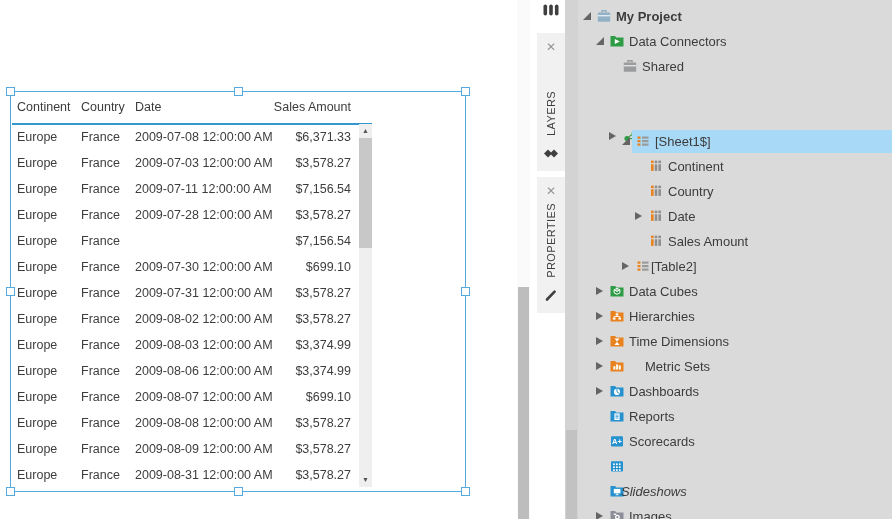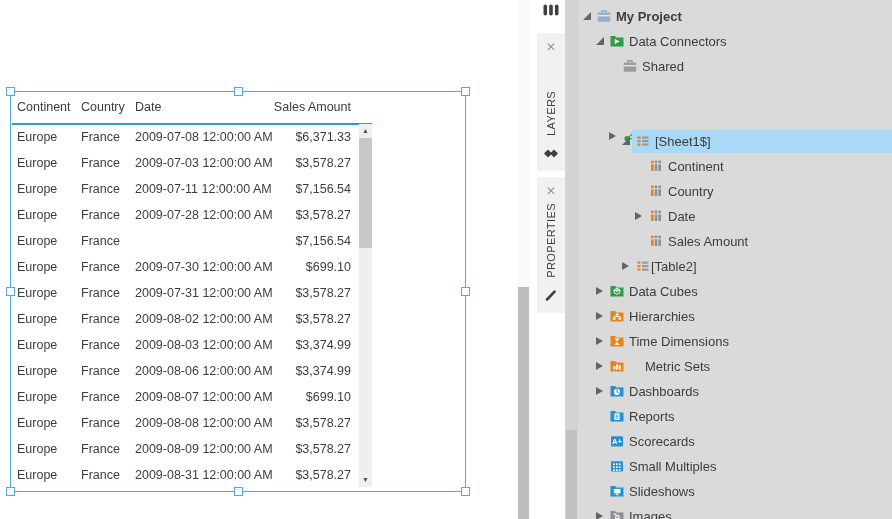--- a/index.html
+++ b/index.html
@@ -387,29 +387,28 @@
               <rect x="3.1" y="4.4" width="1.7" height="1.7" fill="#fff"></rect>
               <rect x="6" y="4.4" width="1.7" height="1.7" fill="#fff"></rect>
               <rect x="8.9" y="4.4" width="1.7" height="1.7" fill="#fff"></rect>
               <rect x="3.1" y="7.300000000000001" width="1.7" height="1.7" fill="#fff"></rect>
               <rect x="6" y="7.300000000000001" width="1.7" height="1.7" fill="#fff"></rect>
               <rect x="8.9" y="7.300000000000001" width="1.7" height="1.7" fill="#fff"></rect>
               <rect x="3.1" y="10.2" width="1.7" height="1.7" fill="#fff"></rect>
               <rect x="6" y="10.2" width="1.7" height="1.7" fill="#fff"></rect>
               <rect x="8.9" y="10.2" width="1.7" height="1.7" fill="#fff"></rect>
             </svg></span>
-          <span class="tlabel" style="left: 64px;">Small Multiples</span>
         </div>
         <div class="tree-row" style="top: 479px;">
           <span class="ticon" style="left: 45px;"><svg width="14" height="14" viewBox="0 0 14 14" xmlns="http://www.w3.org/2000/svg">
               <path d="M0.5 12.6 V2 h4.6 l1.1 1.5 h7.3 v9.1 z" fill="#2591ce"></path>
               <rect x="3.8" y="4.9" width="6.6" height="4.4" fill="#fff"></rect>
               <path d="M7.1 9.3 v1.4 M5.7 10.7 h2.8" stroke="#fff" stroke-width="0.9"></path>
             </svg></span>
-          <span class="tlabel" style="left: 64px;">Slideshows</span>
+          <span class="tlabel" style="left: 56px; font-style: italic;">Slideshows</span>
         </div>
         <div class="tree-row" style="top: 504px;">
           <span class="exp collapsed" style="left: 31px;"></span>
           <span class="ticon" style="left: 45px;"><svg width="14" height="14" viewBox="0 0 14 14" xmlns="http://www.w3.org/2000/svg">
               <path d="M0.5 12.6 V2 h4.6 l1.1 1.5 h7.3 v9.1 z" fill="#8d8d99"></path>
               <rect x="3.6" y="4.6" width="2.6" height="1.3" fill="#fff"></rect>
               <circle cx="7.4" cy="8.2" r="2.4" fill="#fff"></circle>
               <circle cx="7.4" cy="8.2" r="1.1" fill="#8d8d99"></circle>
             </svg></span>
           <span class="tlabel" style="left: 64px;">Images</span>

